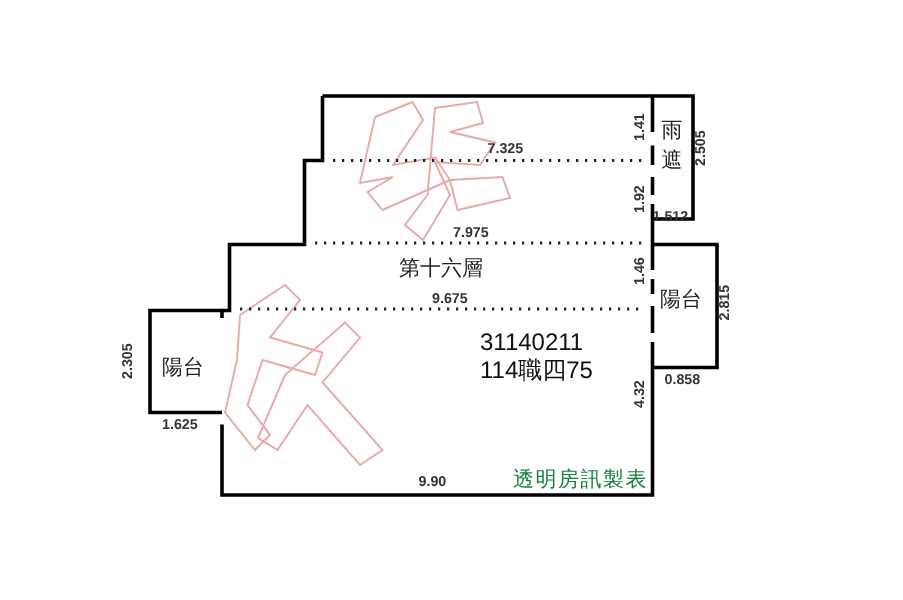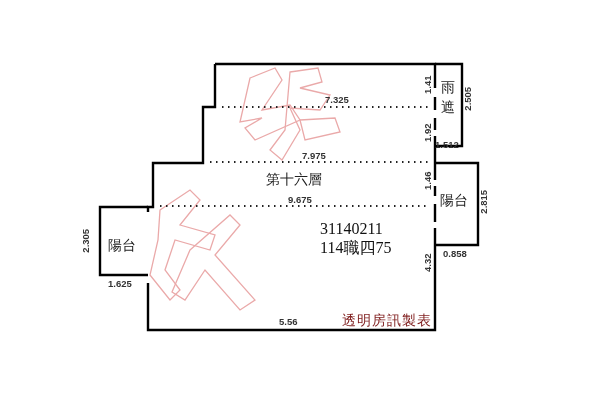--- a/index.html
+++ b/index.html
@@ -2,22 +2,22 @@
 <html><head>
 <meta charset="utf-8">
 <style>
   html, body { margin:0; padding:0; background:#ffffff; }
   body { width:602px; height:400px; position:relative; overflow:hidden; font-family:"DejaVu Sans", sans-serif; }
   .canvas { position:absolute; left:0; top:0; width:602px; height:400px; }
   .lbl { position:absolute; color:#222; white-space:nowrap; line-height:1; }
   .dim { font-family:"Liberation Sans", sans-serif; font-size:9.5px; font-weight:bold; color:#333; }
   .vert { transform:rotate(-90deg); transform-origin:center center; }
   .room { font-family:"DejaVu Sans", sans-serif; font-size:14px; color:#222; }
-  .serif { font-family:Liberation Serif, serif; font-size:16px; color:#111; }
-  .footer { font-family:"DejaVu Serif", serif; font-size:14px; color:#7f1d1d; letter-spacing:1px; }
+  .serif { font-family:Liberation Sans, sans-serif; font-size:16px; color:#111; }
+  .footer { font-family:"DejaVu Serif", serif; font-size:14px; color:#15803d; letter-spacing:1px; }
 </style>
 </head>
 <body>
 
 <div class="canvas">
   <svg width="602" height="400" viewBox="0 0 602 400" style="position:absolute;left:0;top:0">
 
     <g fill="none" stroke="#e8a0a0" stroke-width="1.3" opacity="0.9">
       <path d="M250 78 L275 68 L282 80 L262 110 L290 105 L300 120 L255 140 L245 128 L262 118 L240 122 Z"></path>
       <path d="M290 72 L318 68 L322 82 L300 88 L330 95 L320 110 L290 108 L300 130 L282 160 L270 150 L285 130 Z"></path>
@@ -52,21 +52,21 @@
     <g stroke="#222" stroke-width="2" stroke-dasharray="1.5,4.5">
       <line x1="222" y1="107" x2="430" y2="107"></line>
       <line x1="210" y1="162" x2="430" y2="162"></line>
       <line x1="160" y1="206" x2="430" y2="206"></line>
     </g>
   </svg>
 
   <span class="lbl dim" style="left:325px;top:95px">7.325</span>
   <span class="lbl dim" style="left:302px;top:151px">7.975</span>
   <span class="lbl dim" style="left:288px;top:195px">9.675</span>
-  <span class="lbl dim" style="left:279px;top:317px">5.56</span>
+  <span class="lbl dim" style="left:279px;top:317px">9.90</span>
 
   <span class="lbl dim vert" style="left:418px;top:80px">1.41</span>
   <span class="lbl dim vert" style="left:418px;top:128px">1.92</span>
   <span class="lbl dim vert" style="left:418px;top:176px">1.46</span>
   <span class="lbl dim vert" style="left:418px;top:258px">4.32</span>
 
   <span class="lbl dim vert" style="left:456px;top:94px">2.505</span>
   <span class="lbl dim" style="left:435px;top:140px">1.512</span>
   <span class="lbl dim vert" style="left:472px;top:197px">2.815</span>
   <span class="lbl dim" style="left:443px;top:249px">0.858</span>

